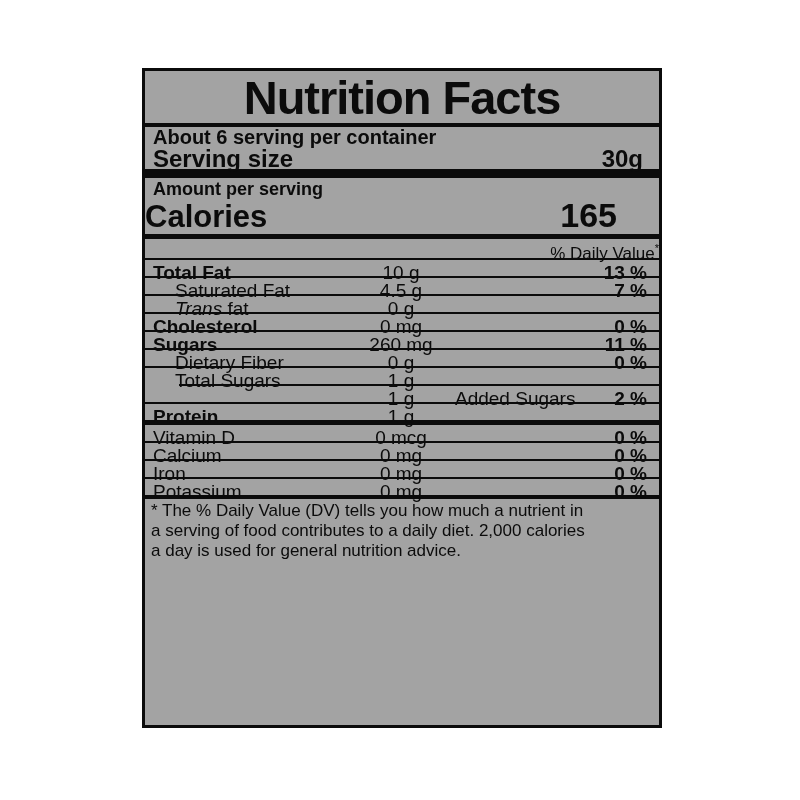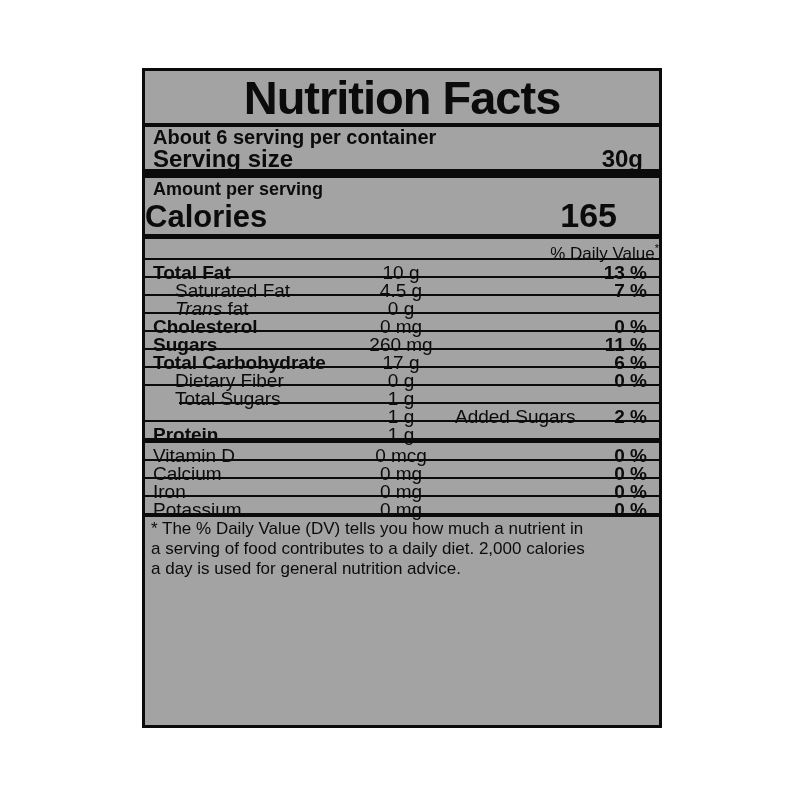--- a/index.html
+++ b/index.html
@@ -186,29 +186,20 @@
     <div class="nline">
       <span class="nname ind0 bold">Sugars</span>
       <span class="namt">260 mg</span>
       <span class="nextra"></span>
       <span class="npct">11 %</span>
     </div>
   </div>
       <div class="nrow">
     <div class="sep"></div>
     <div class="nline">
-      <span class="nname ind0 bold">Total Carbohydrate</span>
-      <span class="namt">17 g</span>
-      <span class="nextra"></span>
-      <span class="npct">6 %</span>
-    </div>
-  </div>
-      <div class="nrow">
-    <div class="sep"></div>
-    <div class="nline">
       <span class="nname ind1">Dietary Fiber</span>
       <span class="namt">0 g</span>
       <span class="nextra"></span>
       <span class="npct">0 %</span>
     </div>
   </div>
       <div class="nrow">
     <div class="sep"></div>
     <div class="nline">
       <span class="nname ind1">Total Sugars</span>

